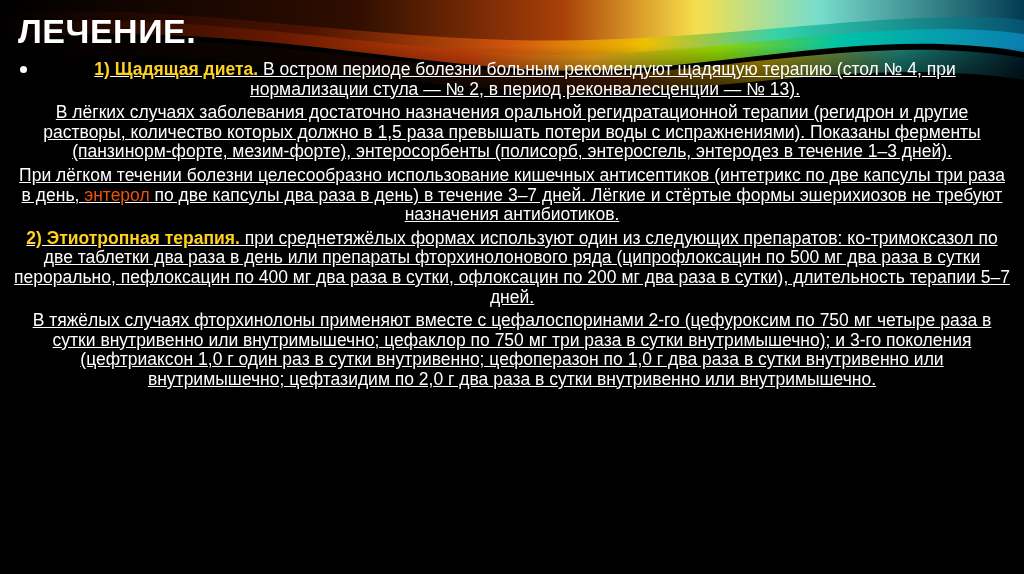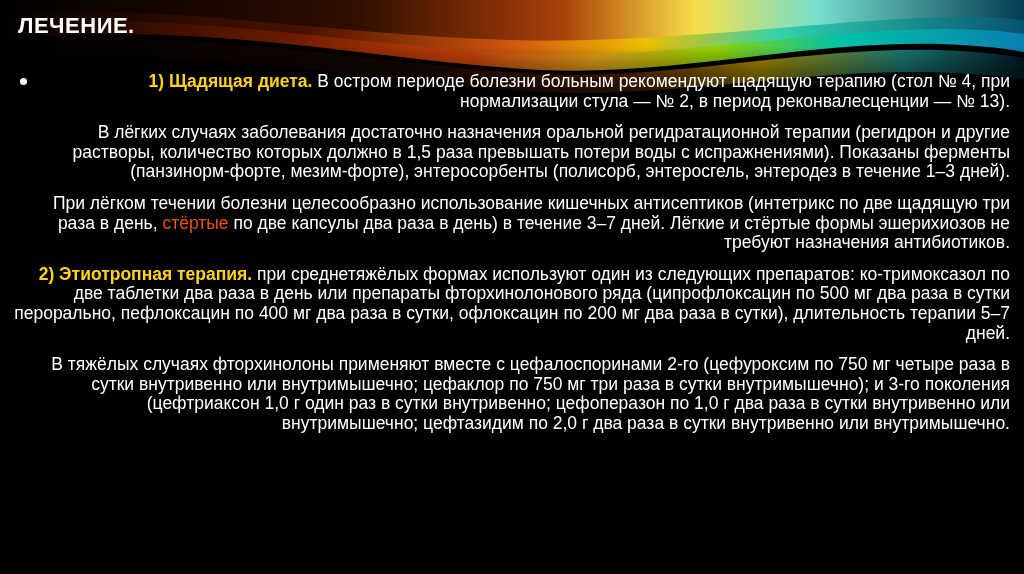--- a/index.html
+++ b/index.html
@@ -37,41 +37,42 @@
     position: absolute;
     left: 0;
     top: 0;
     width: 1024px;
     padding: 0;
   }
   .title {
     position: absolute;
     left: 18px;
     top: 14px;
-    font-size: 22px;
+    font-size: 34px;
     font-weight: bold;
     color: #ffffff;
     letter-spacing: 0.5px;
     line-height: 1.05;
     text-shadow: 0 0 2px rgba(0,0,0,0.6);
   }
 
   .body {
     position: absolute;
     left: 14px;
     top: 60px;
     width: 996px;
   }
 
   .para {
     color: #ffffff;
     font-size: 17.5px;
     line-height: 1.12;
-    margin: 12px 0 4px 0;
-    text-align: right;
+    margin: 0 0 4px 0;
+    text-align: center;
+    text-decoration: underline;
   }
   .para.indent {
     padding-left: 26px;
     position: relative;
   }
   .bullet-dot {
     position: absolute;
     left: 6px;
     top: 6px;
     width: 7px;
@@ -148,21 +149,21 @@
     <div class="title">ЛЕЧЕНИЕ.</div>
 
     <div class="body">
 
       <p class="para indent">
         <span class="bullet-dot"></span><span class="yellow">1) Щадящая диета.</span><span> В остром периоде болезни больным рекомендуют щадящую терапию (стол № 4, при нормализации стула — № 2, в период реконвалесценции — № 13).</span>
       </p>
 
       <p class="para"><span>В лёгких случаях заболевания достаточно назначения оральной регидратационной терапии (регидрон и другие растворы, количество которых должно в 1,5 раза превышать потери воды с испражнениями). Показаны ферменты (панзинорм-форте, мезим-форте), энтеросорбенты (полисорб, энтеросгель, энтеродез в течение 1–3 дней).</span></p>
 
-      <p class="para"><span>При лёгком течении болезни целесообразно использование кишечных антисептиков (интетрикс по две щадящую три раза в день, </span><span class="orange">стёртые</span><span> по две капсулы два раза в день) в течение 3–7 дней. Лёгкие и стёртые формы эшерихиозов не требуют назначения антибиотиков.</span></p>
+      <p class="para"><span>При лёгком течении болезни целесообразно использование кишечных антисептиков (интетрикс по две капсулы три раза в день, </span><span class="orange">энтерол</span><span> по две капсулы два раза в день) в течение 3–7 дней. Лёгкие и стёртые формы эшерихиозов не требуют назначения антибиотиков.</span></p>
 
       <p class="para"><span class="yellow">2) Этиотропная терапия.</span><span> при среднетяжёлых формах используют один из следующих препаратов: ко-тримоксазол по две таблетки два раза в день или препараты фторхинолонового ряда (ципрофлоксацин по 500 мг два раза в сутки перорально, пефлоксацин по 400 мг два раза в сутки, офлоксацин по 200 мг два раза в сутки), длительность терапии 5–7 дней.</span></p>
 
       <p class="para"><span>В тяжёлых случаях фторхинолоны применяют вместе с цефалоспоринами 2-го (цефуроксим по 750 мг четыре раза в сутки внутривенно или внутримышечно; цефаклор по 750 мг три раза в сутки внутримышечно); и 3-го поколения (цефтриаксон 1,0 г один раз в сутки внутривенно; цефоперазон по 1,0 г два раза в сутки внутривенно или внутримышечно; цефтазидим по 2,0 г два раза в сутки внутривенно или внутримышечно.</span></p>
 
     </div>
   </div>
 </div>
 
 </body></html>

